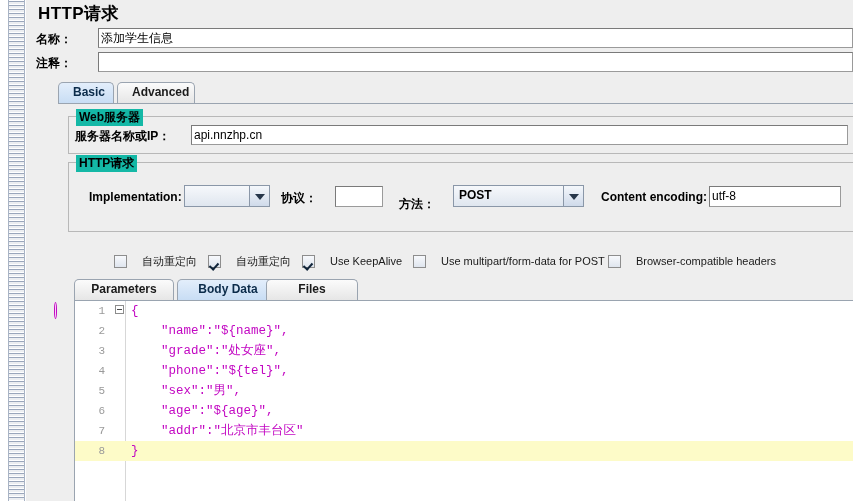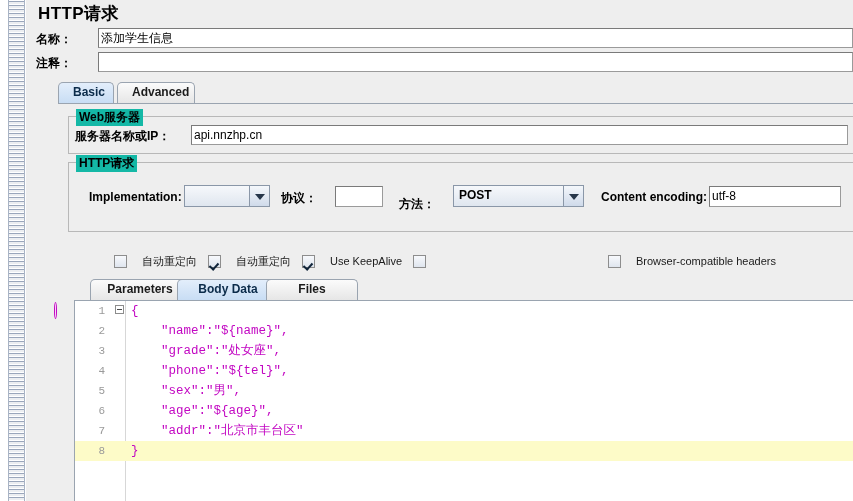--- a/index.html
+++ b/index.html
@@ -267,29 +267,29 @@
       <span class="cbwrap" style="left:46px;">
         <span class="cbbox"></span><span class="cblabel">自动重定向</span>
       </span>
       <span class="cbwrap" style="left:140px;">
         <span class="cbbox on"></span><span class="cblabel">自动重定向</span>
       </span>
       <span class="cbwrap" style="left:234px;">
         <span class="cbbox on"></span><span class="cblabel">Use KeepAlive</span>
       </span>
       <span class="cbwrap" style="left:345px;">
-        <span class="cbbox"></span>
+        <span class="cbbox"></span><span class="cblabel">Use multipart/form-data for POST</span>
       </span>
       <span class="cbwrap" style="left:540px;">
         <span class="cbbox"></span><span class="cblabel">Browser-compatible headers</span>
       </span>
     </div>
 
     <div id="inner-tabstrip" style="top:175px;">
-      <div class="tab" style="left:16px;width:100px;">Parameters</div>
+      <div class="tab" style="left:0;width:100px;">Parameters</div>
       <div class="tab sel" style="left:103px;width:102px;">Body Data</div>
       <div class="tab" style="left:192px;width:92px;">Files Upload</div>
     </div>
 
     <div id="editor" style="top:196px;">
       <div id="gutter"></div>
       <div id="fold-col"></div>
 
       <div class="code-line" style="top:0;">
         <span class="lineno">1</span>

